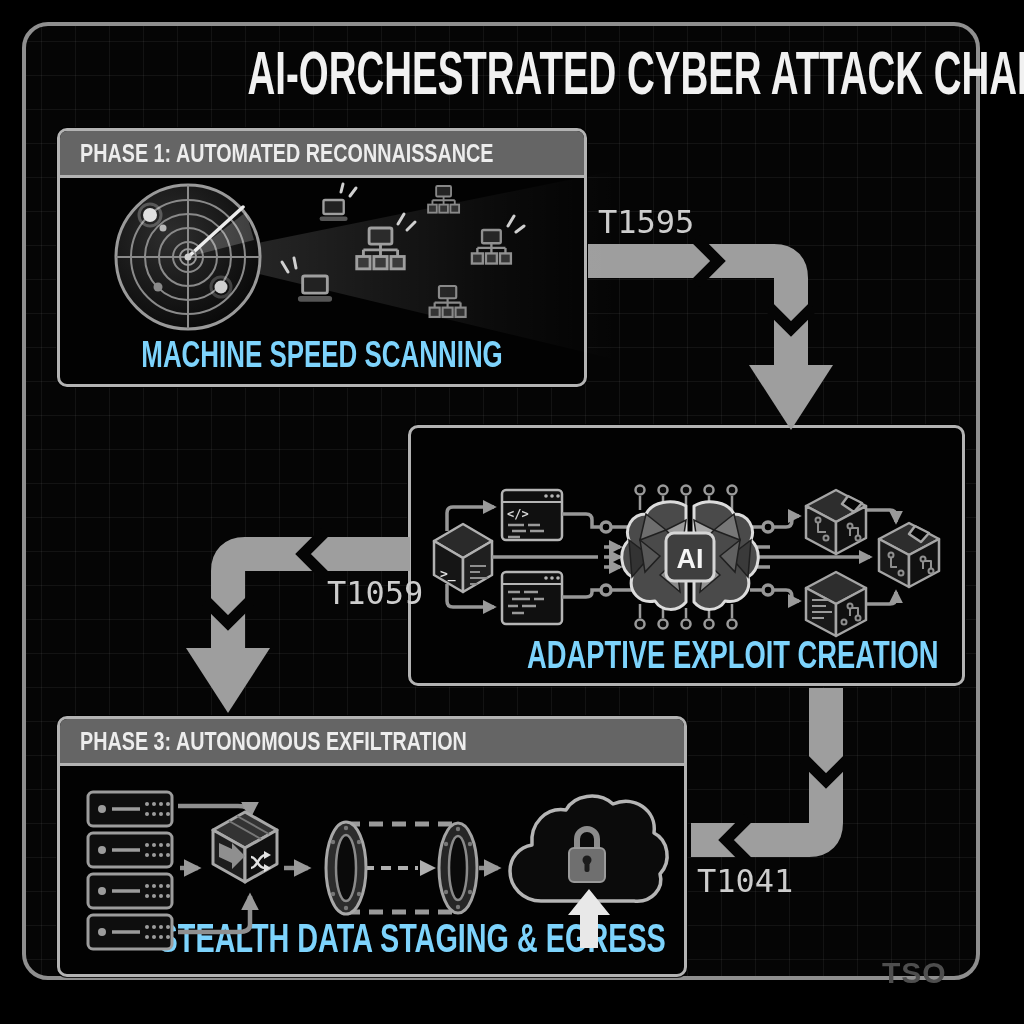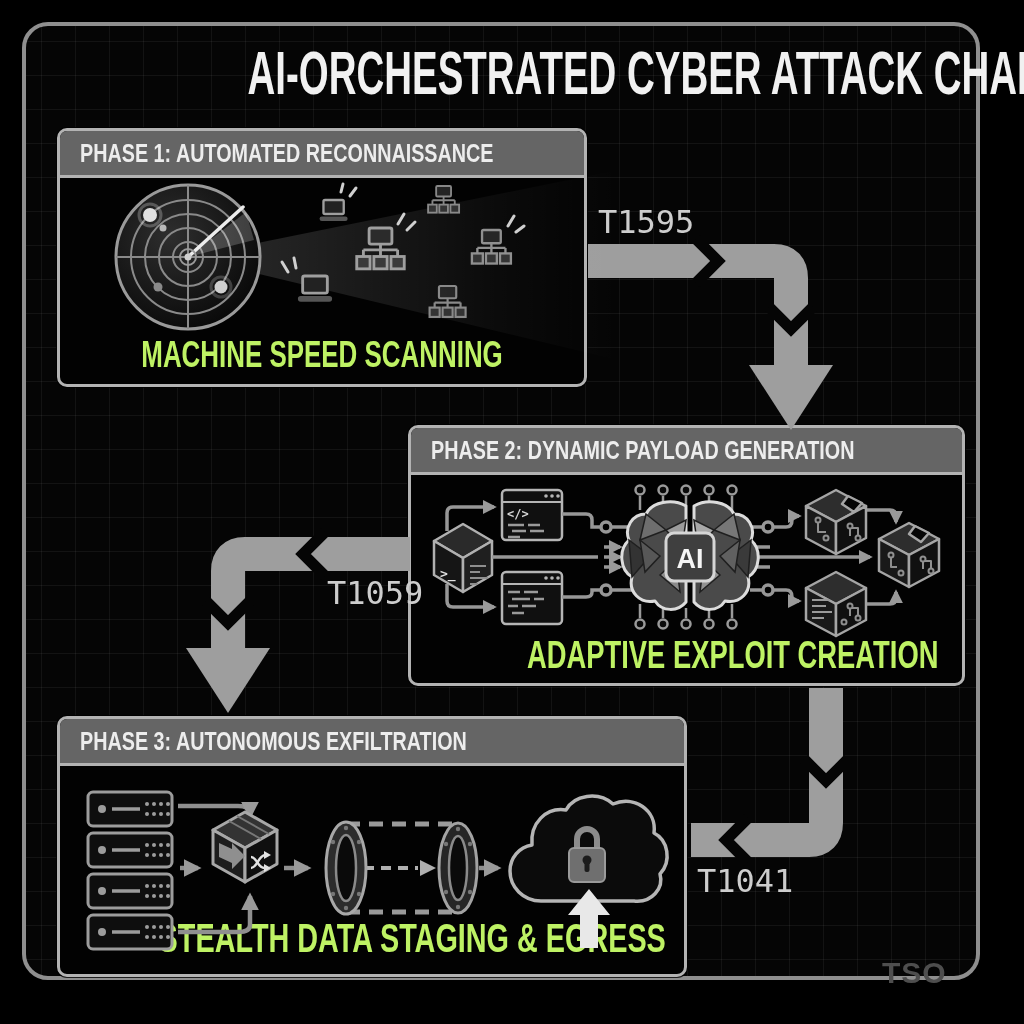--- a/index.html
+++ b/index.html
@@ -14,21 +14,21 @@
   .title{position:absolute;left:0;top:42px;width:1024px;text-align:center;
          font-size:62px;font-weight:bold;color:#f1f1f1;line-height:1.0;white-space:nowrap;}
   .sqz{display:inline-block;transform:scaleX(0.62);transform-origin:50% 50%;}
   .sqzc{display:inline-block;transform:scaleX(0.72);transform-origin:50% 50%;}
   .sqzl{display:inline-block;transform:scaleX(0.76);transform-origin:0 50%;}
   .panel{position:absolute;border:3px solid #b3b3b3;border-radius:10px;background:#020202;
          box-shadow:0 0 0 1px rgba(0,0,0,.8);}
   .panel-header{position:absolute;left:0;top:0;right:0;height:44px;line-height:44px;
          background:#656565;border-bottom:3px solid #b3b3b3;border-radius:7px 7px 0 0;
          color:#ededed;font-weight:bold;font-size:26px;padding-left:20px;white-space:nowrap;overflow:hidden;}
-  .caption{position:absolute;left:0;right:0;text-align:center;color:#bef264;font-weight:bold;
+  .caption{position:absolute;left:0;right:0;text-align:center;color:#7dd3fc;font-weight:bold;
          white-space:nowrap;}
   .p1{left:57px;top:128px;width:524px;height:253px;}
   .p2{left:408px;top:425px;width:551px;height:255px;}
   .p3{left:57px;top:716px;width:624px;height:255px;}
   .cap1{bottom:8px;font-size:36px;}
   .cap2{bottom:6px;font-size:38px;margin-left:36px;}
   .cap3{bottom:13px;font-size:40px;}
   .art{position:absolute;left:0;top:0;width:1024px;height:1024px;pointer-events:none;}
   .tlabel{position:absolute;font-family:"DejaVu Sans Mono", monospace;font-size:32px;
           color:#cdcdcd;white-space:nowrap;}
@@ -42,21 +42,20 @@
   <div class="frame"></div>
 
   <div class="title"><span class="sqz">AI-ORCHESTRATED CYBER ATTACK CHAIN</span></div>
 
   <div class="panel p1">
     <div class="panel-header"><span class="sqzl">PHASE 1: AUTOMATED RECONNAISSANCE</span></div>
     <div class="caption cap1"><span class="sqzc">MACHINE SPEED SCANNING</span></div>
   </div>
 
   <div class="panel p2">
-    <div class="panel-header"><span class="sqzl">PHASE 2: DYNAMIC PAYLOAD GENERATION</span></div>
     <div class="caption cap2"><span class="sqzc">ADAPTIVE EXPLOIT CREATION</span></div>
   </div>
 
   <div class="panel p3">
     <div class="panel-header"><span class="sqzl">PHASE 3: AUTONOMOUS EXFILTRATION</span></div>
     <div class="caption cap3"><span class="sqzc">STEALTH DATA STAGING &amp; EGRESS</span></div>
   </div>
 
   <svg class="art" viewBox="0 0 1024 1024">
     <defs>

